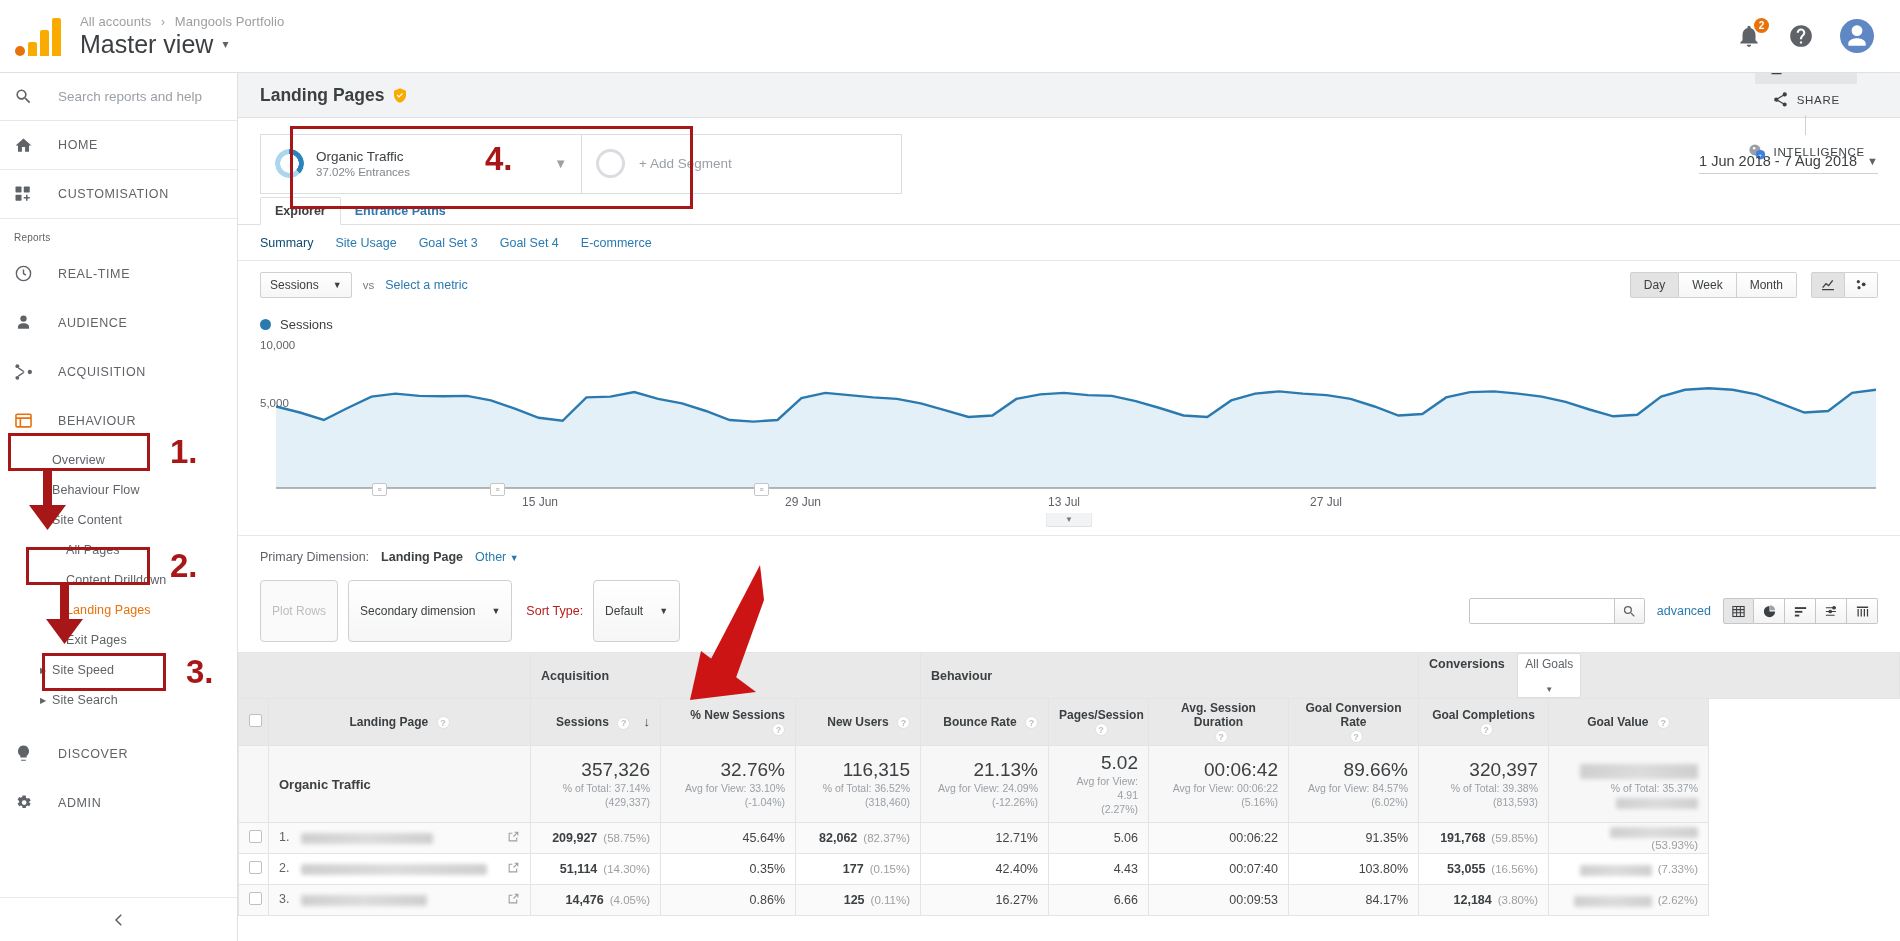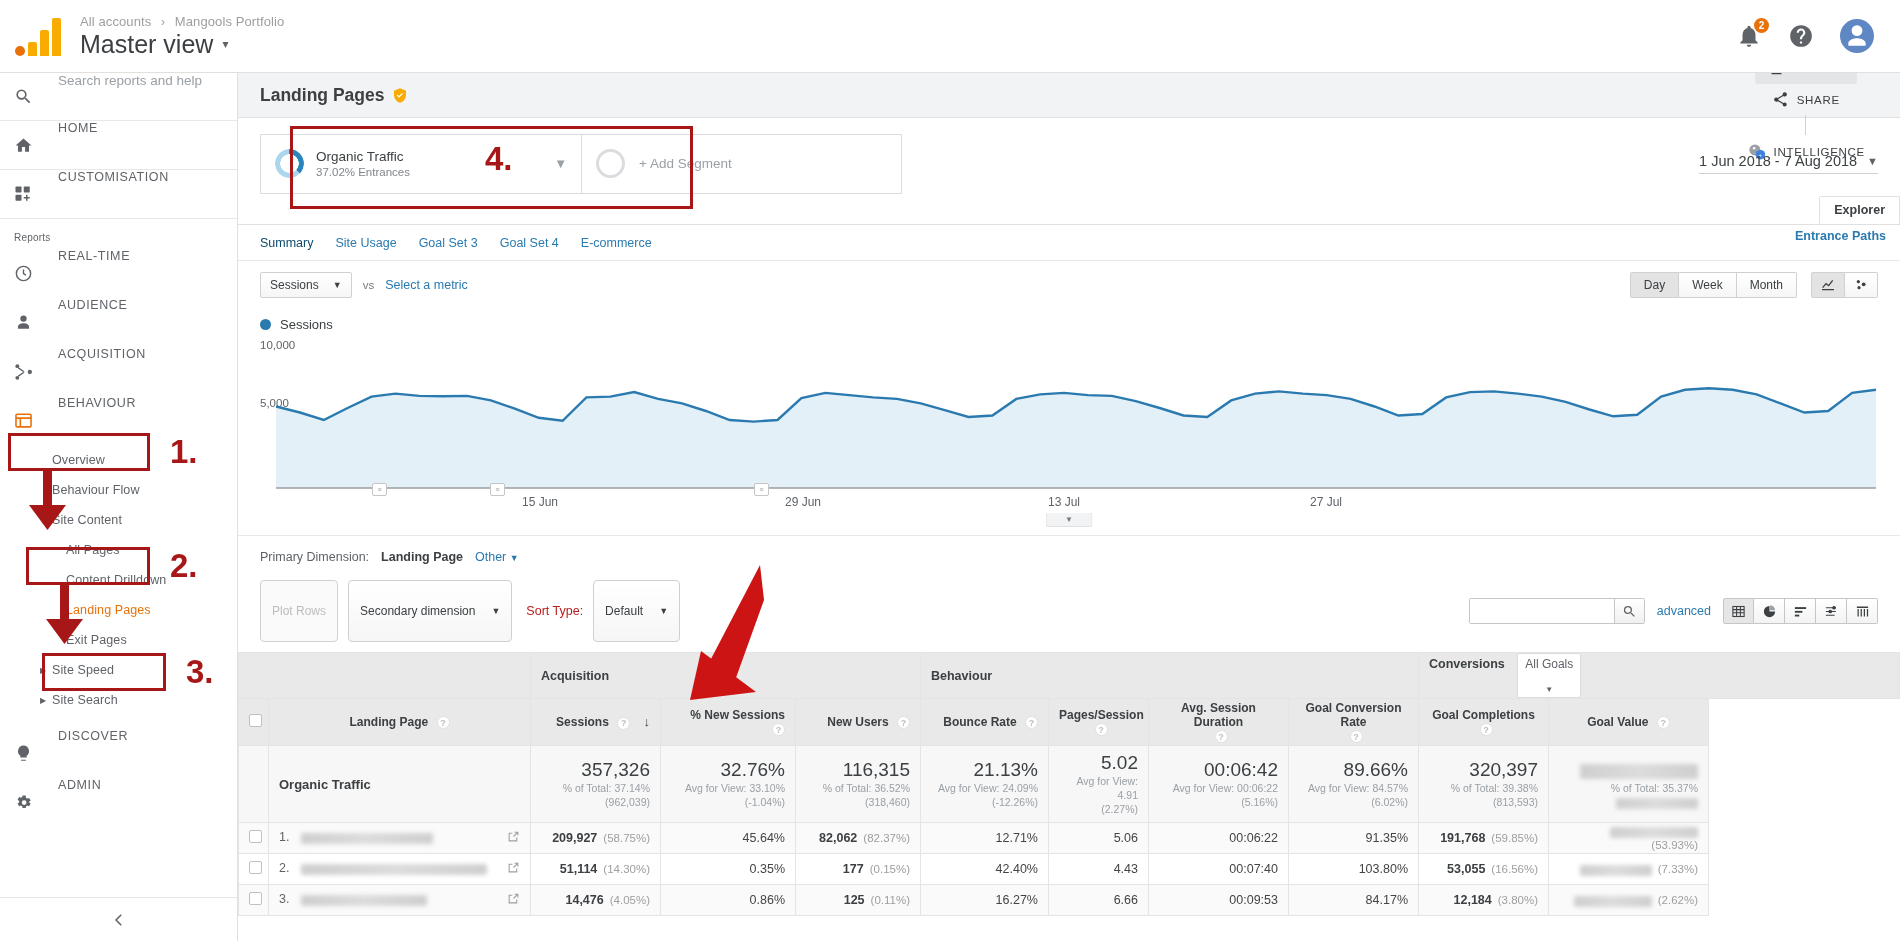--- a/index.html
+++ b/index.html
@@ -37,21 +37,21 @@
            font-size: 10px; border-radius: 50%; width: 15px; height: 15px;
            display: flex; align-items: center; justify-content: center; font-weight: bold; }
   #avatar { width: 34px; height: 34px; border-radius: 50%; background: #5f87c4;
             display: flex; align-items: center; justify-content: center; cursor: pointer; }
 
   
   #sidebar {
     position: absolute; top: 73px; left: 0; width: 238px; height: 868px;
     background: #fff; border-right: 1px solid #e0e0e0; overflow: hidden;
   }
-  .srow { display: flex; height: 49px; padding-left: 14px;
+  .srow { display: flex; align-items: center; height: 49px; padding-left: 14px;
           font-size: 12.5px; color: #5f6368; letter-spacing: .6px; cursor: pointer; }
   .srow .sico { width: 44px; display: flex; align-items: center; color: #5f6368; }
   #search-row { border-bottom: 1px solid #e8e8e8; height: 48px; }
   #search-row .stxt { color: #9aa0a6; letter-spacing: 0; font-size: 13.5px; }
   .sdiv { border-bottom: 1px solid #e8e8e8; }
   .section-label { font-size: 10px; color: #5f6368; padding: 13px 0 6px 14px; letter-spacing: .2px; }
   .sub { height: 30px; font-size: 12.5px; color: #5f6368; letter-spacing: .1px;
          padding-left: 52px; display: flex; align-items: center; cursor: pointer; }
   .sub.lvl2 { padding-left: 66px; }
   .sub .arr { position: absolute; left: 40px; font-size: 8px; color: #5f6368; }
@@ -94,21 +94,21 @@
   .seg-name { font-size: 13.5px; color: #3c4043; }
   .seg-sub { font-size: 11.5px; color: #80868b; margin-top: 2px; }
   #seg1 .chev { margin-left: auto; color: #9aa0a6; font-size: 13px; }
   #add-seg-label { font-size: 13.5px; color: #9aa0a6; margin-left: 14px; }
   #daterange { margin-left: auto; font-size: 14.5px; color: #3c4043; cursor: pointer;
                border-bottom: 1px solid #d0d0d0; padding-bottom: 4px; display: flex;
                align-items: center; gap: 10px; }
 
   
   #tabs { display: flex; align-items: flex-end; padding-left: 22px; height: 29px;
-          border-bottom: 1px solid #e0e0e0; flex-direction: column; }
+          border-bottom: 1px solid #e0e0e0; }
   .tab { font-size: 12.5px; padding: 6px 14px; cursor: pointer; color: #2a7ab0;
          font-weight: bold; }
   .tab.active { color: #3c4043; background: #fff; border: 1px solid #e0e0e0;
                 border-bottom: 1px solid #fff; margin-bottom: -1px; border-radius: 2px 2px 0 0; }
   #subtabs { display: flex; padding: 11px 0 10px 22px; border-bottom: 1px solid #e8e8e8;
              gap: 22px; }
   .subtab { font-size: 12.5px; color: #2a7ab0; cursor: pointer; }
   .subtab.active { color: #0c4a6e; }
 
   
@@ -656,21 +656,21 @@
           </th>
         </tr>
       </thead>
       <tbody>
         <tr class="summary">
           <td></td>
           <td class="sumname">Organic Traffic</td>
           <td>
             <span class="big">357,326</span>
             <span class="sm">% of Total: 37.14%</span>
-            <span class="sm">(962,039)</span>
+            <span class="sm">(429,337)</span>
           </td>
           <td>
             <span class="big">32.76%</span>
             <span class="sm">Avg for View: 33.10%</span>
             <span class="sm">(-1.04%)</span>
           </td>
           <td>
             <span class="big">116,315</span>
             <span class="sm">% of Total: 36.52%</span>
             <span class="sm">(318,460)</span>

